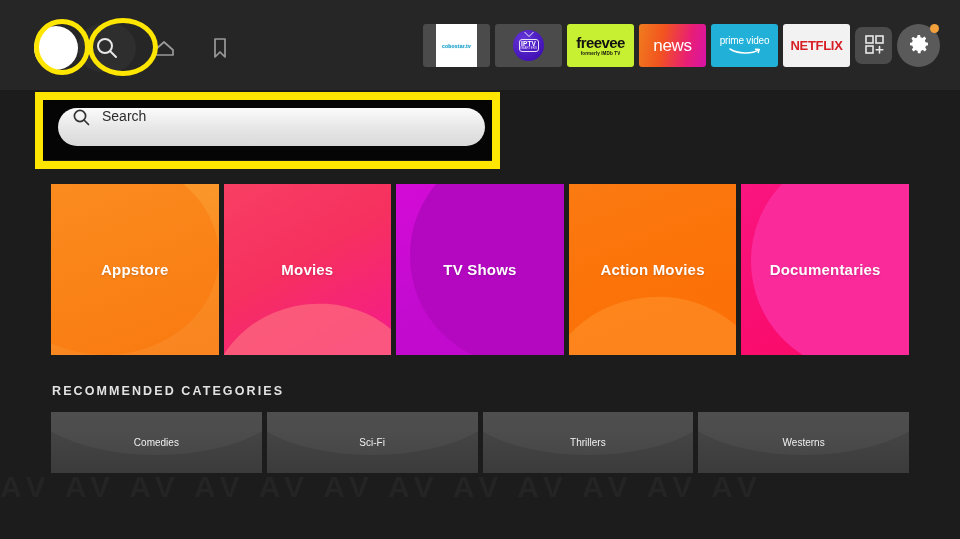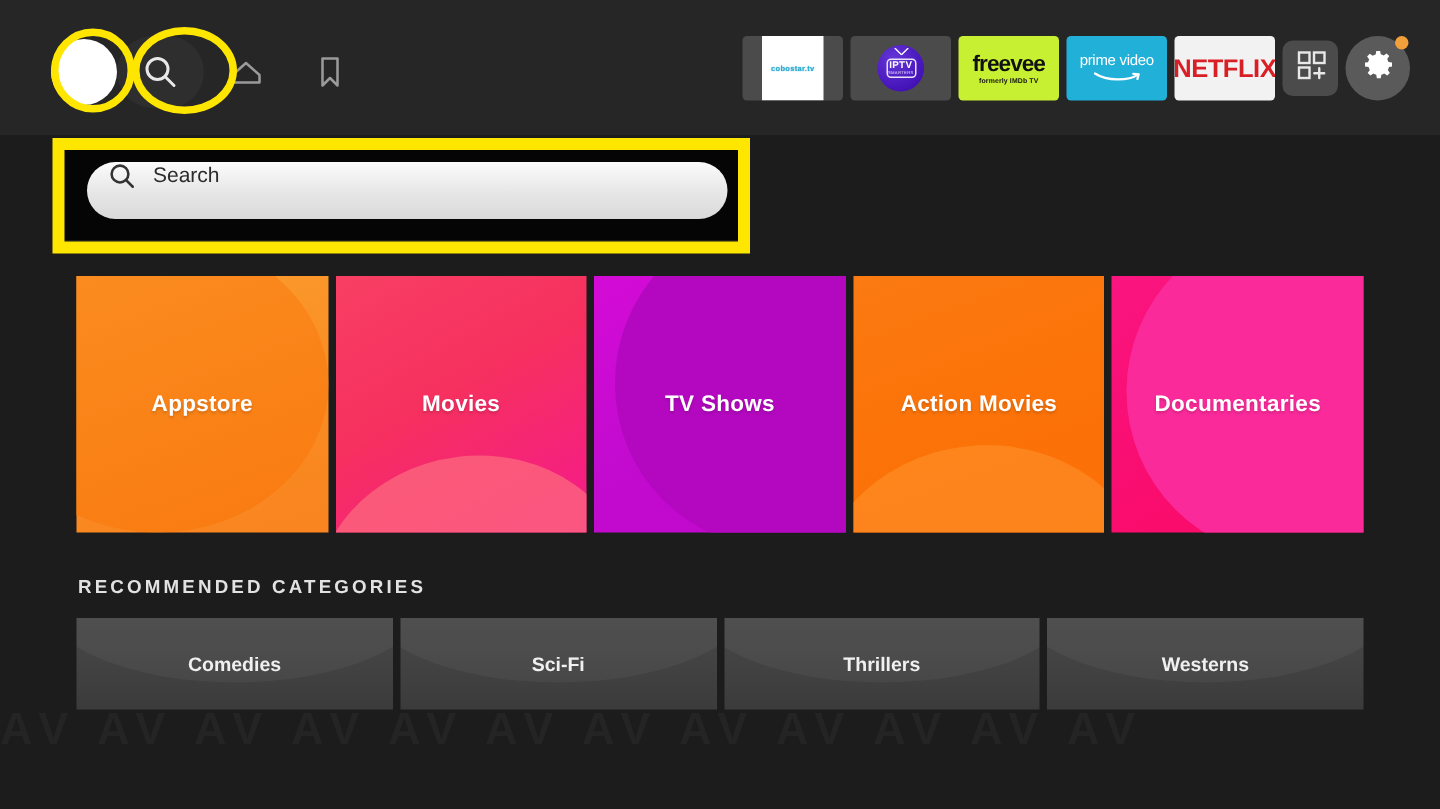--- a/index.html
+++ b/index.html
@@ -177,21 +177,21 @@
   .prime-text {
     font-size: 10px;
     color: #ffffff;
     letter-spacing: -0.2px;
     line-height: 1;
   }
   .prime-smile { margin-top: 1px; }
 
   .app-tile.netflix { background: #f2f2f2; }
   .netflix-text {
-    font-size: 17px;
+    font-size: 13px;
     font-weight: bold;
     color: #d81f26;
     letter-spacing: -0.3px;
     font-family: "Liberation Sans", sans-serif;
   }
 
   .round-btn {
     width: 37px; height: 37px;
     border-radius: 7px;
     background: #4b4b4b;
@@ -384,23 +384,22 @@
     left: -12%; top: -120%;
     width: 124%; height: 190%;
     border-radius: 50%;
     background: rgba(255,255,255,.045);
     pointer-events: none;
     z-index: 1;
   }
   .rec-label {
     position: relative;
     z-index: 3;
-    font-size: 13px;
+    font-size: 10px;
     color: #f0f0f0;
-    font-weight: bold;
   }
 </style>
 </head>
 <body>
 
 <div class="screen">
 
   <div class="watermark">AV AV AV AV AV AV AV AV AV AV AV AV</div>
 
   <div class="topbar">
@@ -454,20 +453,23 @@
             <i>SMARTERS</i>
           </div>
         </div>
       </div>
 
       <div class="app-tile freevee">
         <div class="freevee-name">freevee</div>
         <div class="freevee-sub">formerly IMDb TV</div>
       </div>
 
+      <div class="app-tile news">
+        <span class="news-text">news</span>
+      </div>
 
       <div class="app-tile prime">
         <span class="prime-text">prime video</span>
         <svg class="prime-smile" width="34" height="8" viewBox="0 0 34 8">
           <path d="M2 2 C10 7.2 24 7.2 31 2.6" fill="none" stroke="#ffffff" stroke-width="1.5" stroke-linecap="round"></path>
           <path d="M31 2.6 L27.5 2.2 M31 2.6 L30.3 5.6" stroke="#ffffff" stroke-width="1.5" stroke-linecap="round" fill="none"></path>
         </svg>
       </div>
 
       <div class="app-tile netflix">

